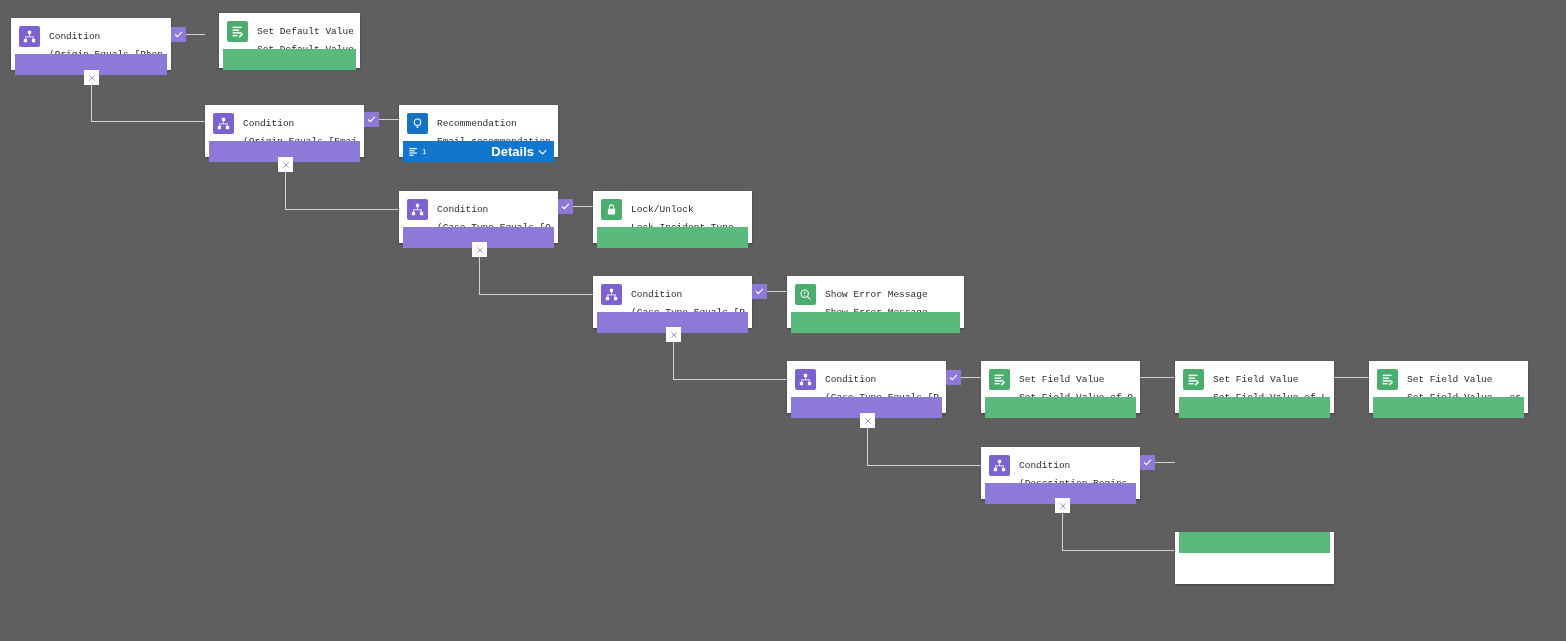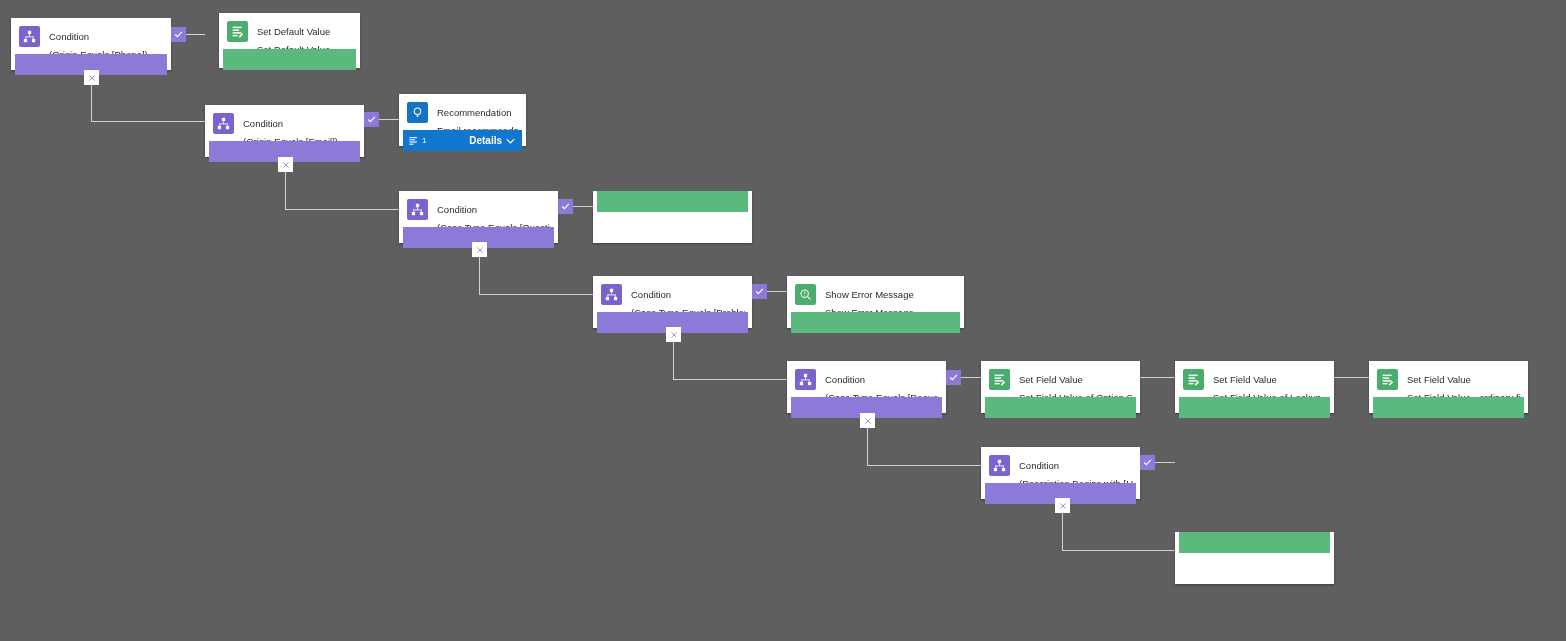--- a/index.html
+++ b/index.html
@@ -36,20 +36,21 @@
     display: flex;
     flex-direction: column;
   }
   .node-head {
     display: flex;
     align-items: flex-start;
     padding: 8px 7px 7px 8px;
     background: #ffffff;
     flex: 1 1 auto;
     min-height: 36px;
+    font-family: Liberation Mono, monospace;
   }
   .node-icon {
     width: 21px;
     height: 21px;
     border-radius: 2px;
     flex: 0 0 21px;
     display: flex;
     align-items: center;
     justify-content: center;
     margin-right: 9px;
@@ -96,21 +97,21 @@
     padding: 0 7px 0 5px;
     color: #ffffff;
   }
   .reco-count {
     font-size: 8px;
     margin-left: 3px;
     color: #ffffff;
   }
   .reco-details {
     margin-left: auto;
-    font-size: 10px;
+    font-size: 13px;
     font-weight: bold;
     color: #ffffff;
     display: flex;
     align-items: center;
   }
   .reco-chev { margin-left: 4px; display: block; }
 
   
   .badge {
     position: absolute;
@@ -241,21 +242,21 @@
     <svg width="9" height="9" viewBox="0 0 12 12">
         <path d="M1.5 6 L4.5 9 L10.5 2.5" stroke="#ffffff" stroke-width="1.6" fill="none"></path>
       </svg>
   </div>
   <div class="badge badge-no" style="left:278px; top:157px;">
     <svg width="8" height="8" viewBox="0 0 12 12">
         <path d="M2 2 L10 10 M10 2 L2 10" stroke="#a296de" stroke-width="1.5" fill="none"></path>
       </svg>
   </div>
 
-  <div class="node t-reco" style="left:399px; top:94px; width:127px; height:52px;">
+  <div class="node t-reco" style="left:399px; top:105px; width:159px; height:52px;">
     <div class="node-head">
       <span class="node-icon">
         <svg width="13" height="13" viewBox="0 0 16 16" fill="none" stroke="#ffffff" stroke-width="1.3">
             <circle cx="8" cy="6.5" r="4"></circle>
             <path d="M6.6 11 L9.4 11 M7 13 L9 13"></path>
           </svg>
       </span>
       <span class="node-text">
         <span class="node-title">Recommendation</span><br>
         <span class="node-sub">Email recommendation</span>
@@ -306,20 +307,32 @@
         <path d="M1.5 6 L4.5 9 L10.5 2.5" stroke="#ffffff" stroke-width="1.6" fill="none"></path>
       </svg>
   </div>
   <div class="badge badge-no" style="left:472px; top:242px;">
     <svg width="8" height="8" viewBox="0 0 12 12">
         <path d="M2 2 L10 10 M10 2 L2 10" stroke="#a296de" stroke-width="1.5" fill="none"></path>
       </svg>
   </div>
 
   <div class="node t-action" style="left:593px; top:191px; width:159px; height:52px;">
+    <div class="node-head">
+      <span class="node-icon">
+        <svg width="13" height="13" viewBox="0 0 16 16" fill="none" stroke="#ffffff" stroke-width="1.3">
+            <rect x="3.5" y="7" width="9" height="7" rx="1" fill="#ffffff" stroke="none"></rect>
+            <path d="M5.5 7 V4.8 A2.5 2.5 0 0 1 10.5 4.8 V7"></path>
+          </svg>
+      </span>
+      <span class="node-text">
+        <span class="node-title">Lock/Unlock</span><br>
+        <span class="node-sub">Lock Incident Type</span>
+      </span>
+    </div>
     <div class="node-foot"></div>
   </div>
 
   <div class="node t-condition" style="left:593px; top:276px; width:159px; height:52px;">
     <div class="node-head">
       <span class="node-icon">
         <svg width="13" height="13" viewBox="0 0 16 16" fill="#ffffff">
             <rect x="6" y="1" width="4" height="4"></rect>
             <rect x="1" y="11" width="4" height="4"></rect>
             <rect x="11" y="11" width="4" height="4"></rect>

